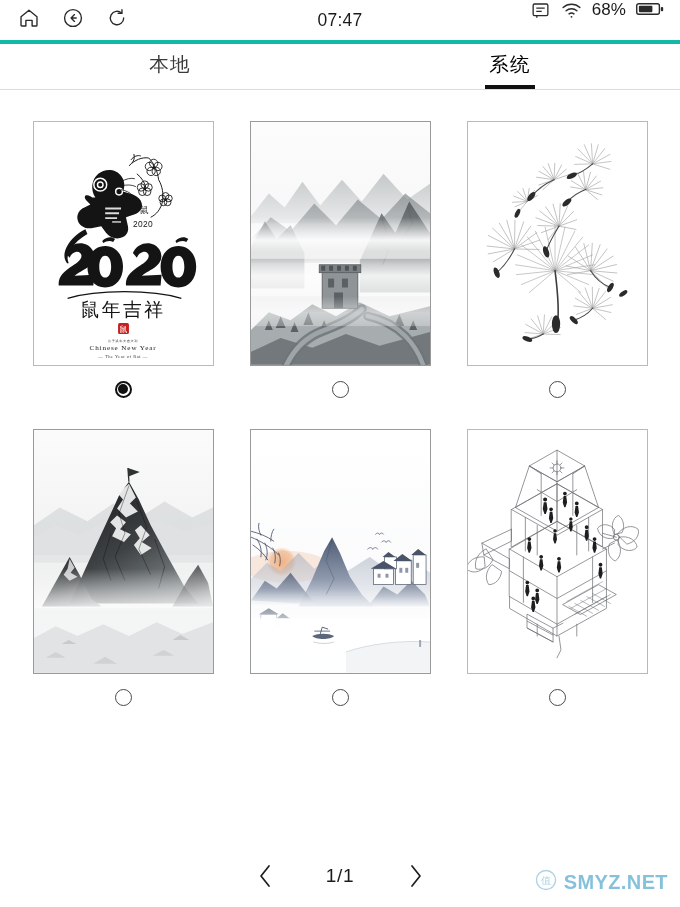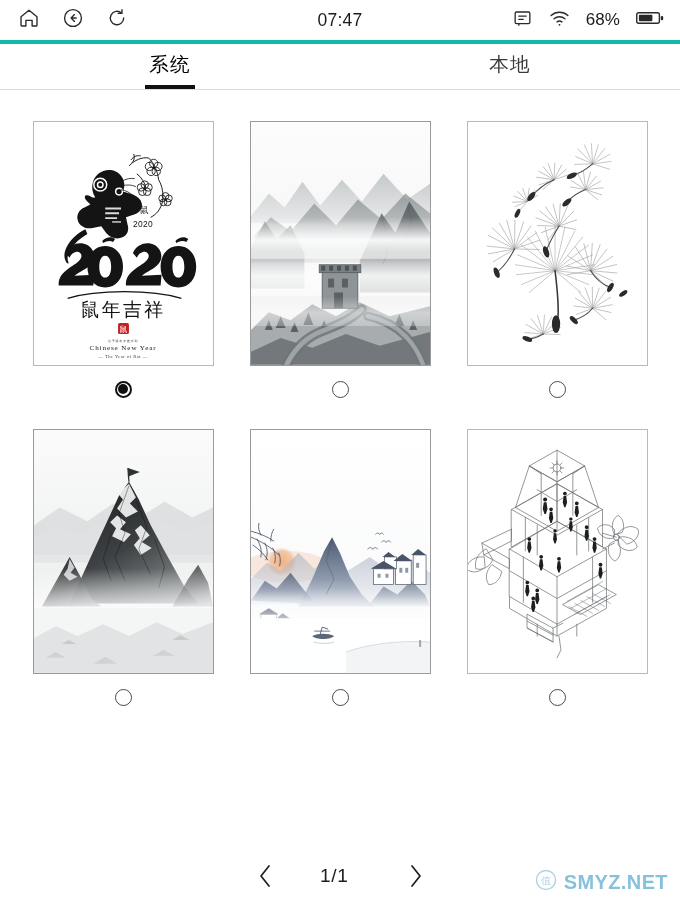--- a/index.html
+++ b/index.html
@@ -30,21 +30,21 @@
     display: flex;
     align-items: center;
     padding: 0 18px;
     border-bottom: 4px solid #14b8a6;
     background: #ffffff;
   }
   .sb-left { display: flex; align-items: center; gap: 22px; }
   .sb-right {
     position: absolute;
     right: 16px; top: 0; height: 100%;
-    display: flex; align-items: center; gap: 16px;
+    display: flex; gap: 10px;
   }
   .sb-time {
     position: absolute;
     left: 0; right: 0; top: 0;
     height: 100%;
     display: flex; align-items: center; justify-content: center;
     font-size: 17.5px;
     letter-spacing: 0.2px;
     color: #1b1b1b;
     pointer-events: none;
@@ -191,20 +191,21 @@
   .pg-arrow {
     width: 26px; height: 30px;
     display: flex; align-items: center; justify-content: center;
     cursor: pointer;
   }
   .pg-label {
     font-size: 19px;
     color: #1b1b1b;
     letter-spacing: 0.7px;
     min-width: 40px;
+    text-align: center;
   }
 
   
   .watermark {
     position: absolute;
     right: 12px;
     bottom: 12px;
     display: flex;
     align-items: center;
     gap: 7px;
@@ -269,25 +270,25 @@
           <rect x="0.9" y="2.6" width="27.5" height="12.8" rx="2.4" fill="none" stroke="#2a2a2a" stroke-width="1.7"></rect>
           <rect x="3.5" y="5.2" width="16.4" height="7.6" rx="1" fill="#2a2a2a"></rect>
           <rect x="30.1" y="6.5" width="2.9" height="5.2" rx="1.3" fill="#2a2a2a"></rect>
         </svg>
       </span>
     </div>
   </div>
 
 
   <div class="tabs">
+    <div class="tab">
+      <span class="tab-label">本地</span>
+    </div>
     <div class="tab active">
       <span class="tab-label">系统</span>
-    </div>
-    <div class="tab">
-      <span class="tab-label">本地</span>
     </div>
   </div>
 
   <div class="grid-area">
 
     <div class="row">
 
       <div class="cell">
         <div class="thumb">
           <svg viewBox="0 0 181 245" xmlns="http://www.w3.org/2000/svg">

